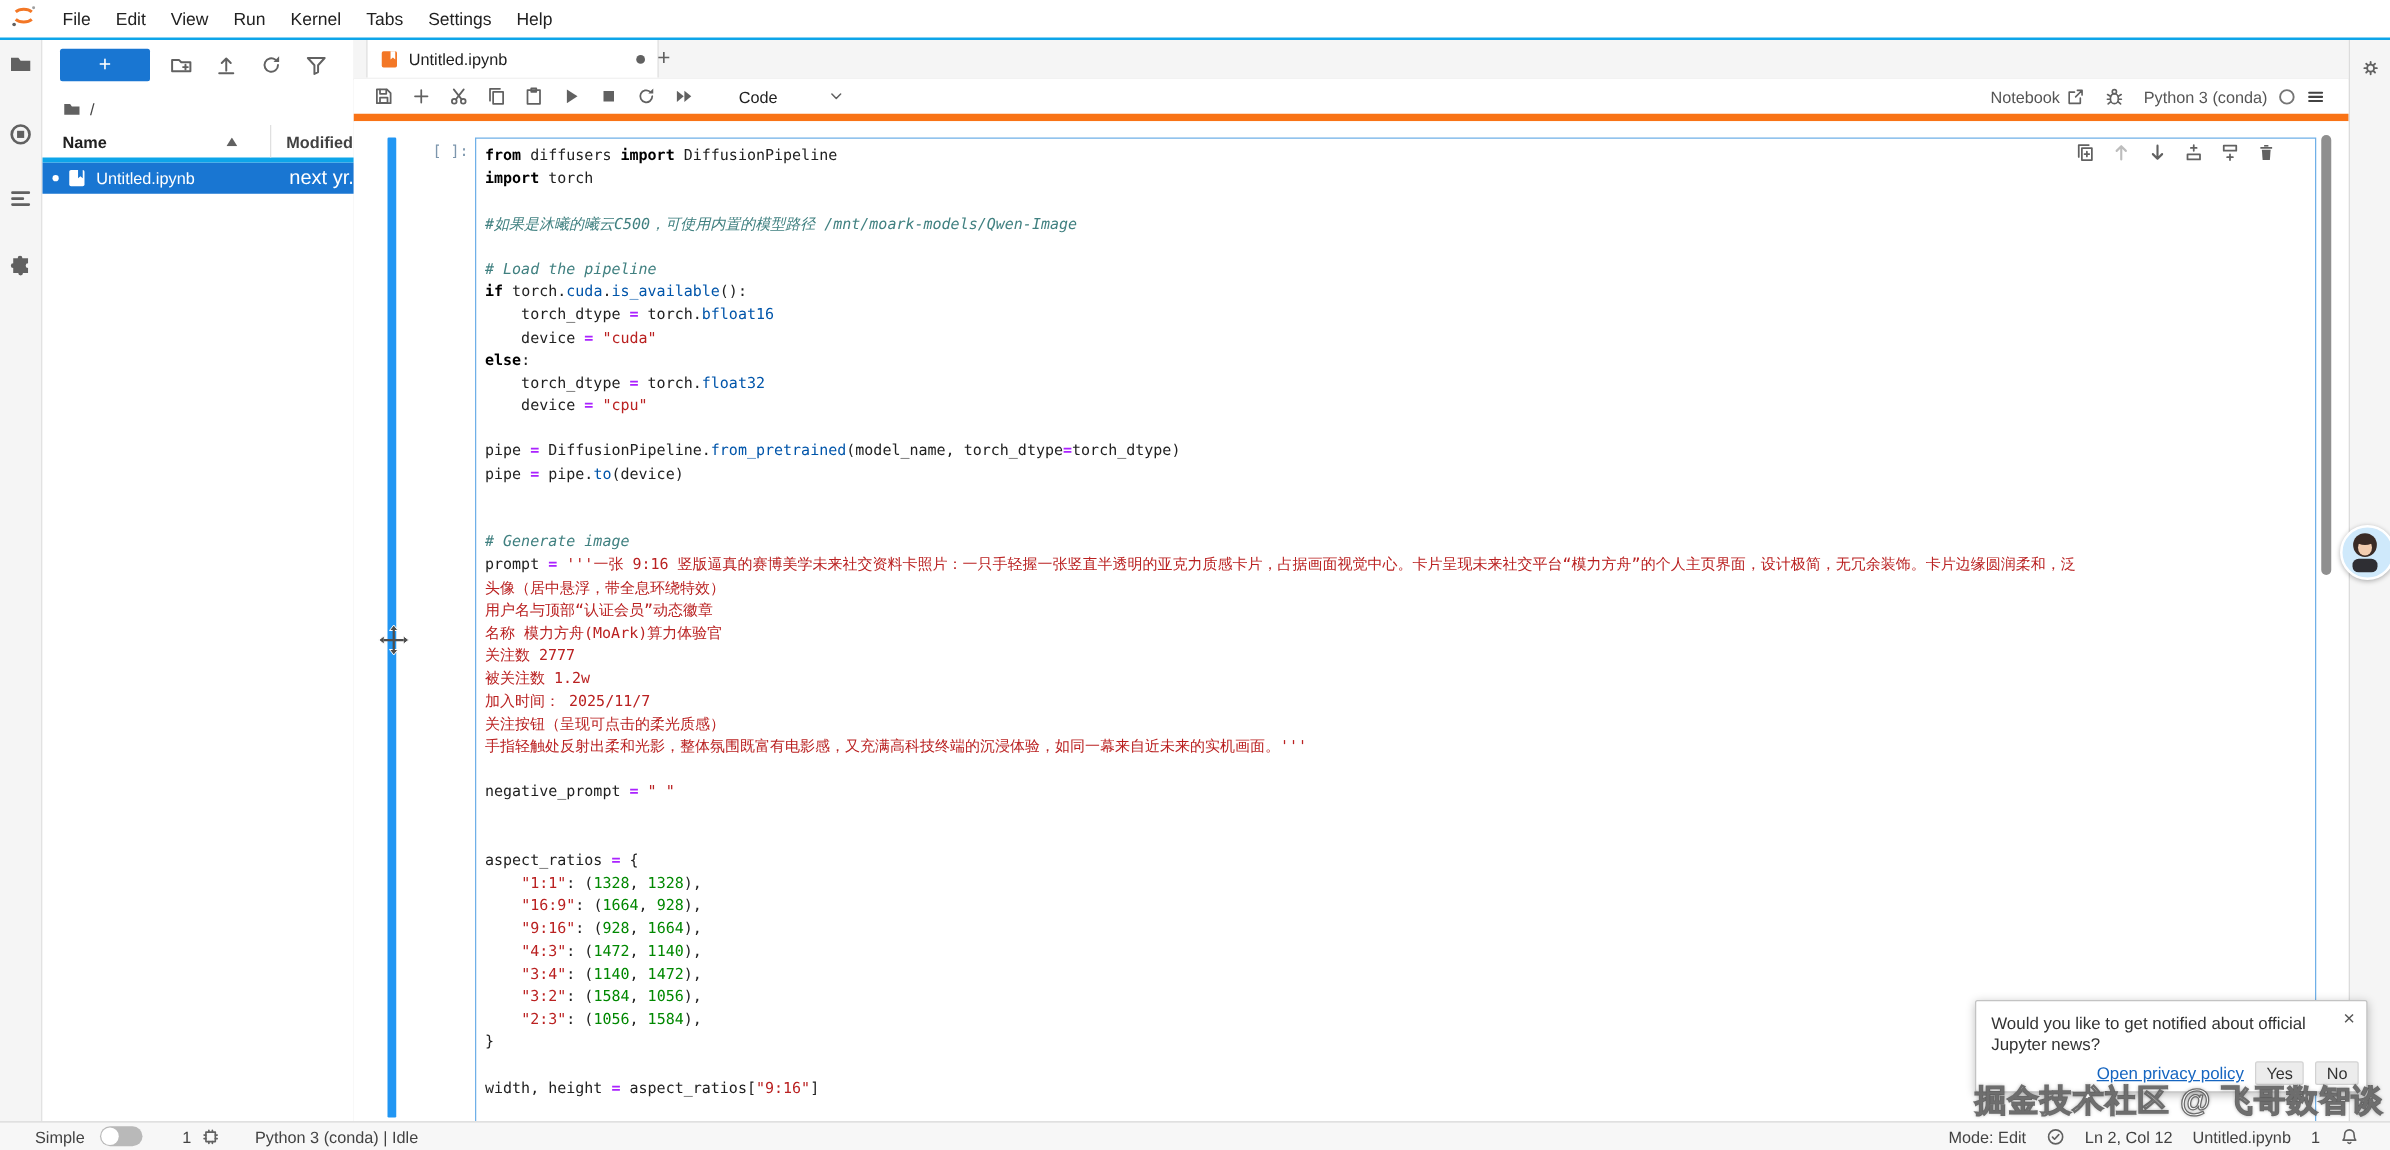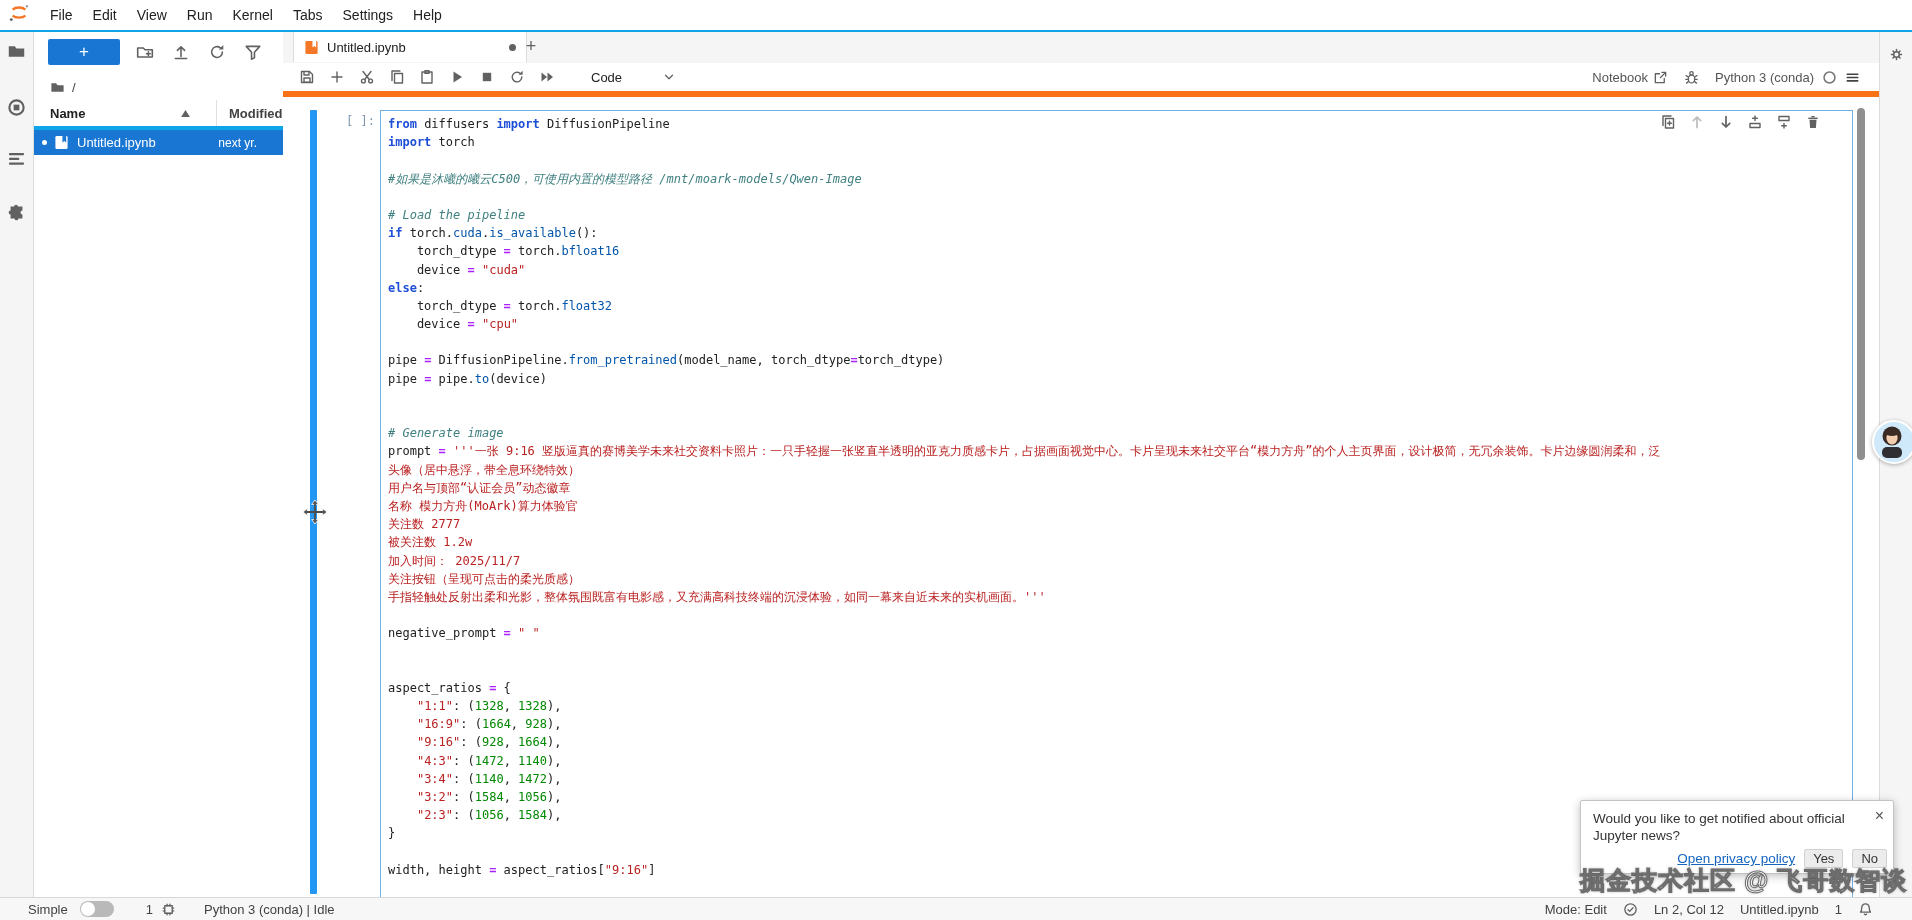--- a/index.html
+++ b/index.html
@@ -25,21 +25,21 @@
   .fb-tbtn{margin-right:18px;}
   .fb-breadcrumb{height:26px;display:flex;align-items:center;gap:7px;padding-left:16px;font-size:13px;color:#424242;}
   .fb-header{height:26px;border-bottom:4px solid #0ea5e9;position:relative;font-size:13px;font-weight:bold;color:#212121;display:flex;align-items:center;}
   .fb-h-name{padding-left:16px;}
   .fb-sort{margin-left:96px;}
   .fb-h-mod{position:absolute;left:182px;top:0;height:100%;display:flex;align-items:center;border-left:1px solid #e0e0e0;padding-left:12px;color:#424242;}
   .fb-row{height:25px;background:#1976d2;color:#fff;display:flex;align-items:center;font-size:13px;}
   .fb-dot{width:5px;height:5px;border-radius:50%;background:#fff;margin-left:8px;}
   .fb-row .nbic{margin-left:7px;}
   .fb-name{margin-left:8px;}
-  .fb-mod{margin-left:auto;padding-right:26px;font-size:12px;}
+  .fb-mod{margin-left:auto;padding-right:0;font-size:16px;}
 
   
   .tabbar{position:absolute;top:30px;left:283px;width:1596px;height:33px;background:#f5f5f5;border-bottom:1px solid #dcdcdc;}
   .tab{position:absolute;left:10px;top:0;width:212px;height:30px;background:#fff;border-top:2px solid #1976d2;border-left:1px solid #dcdcdc;border-right:1px solid #dcdcdc;display:flex;align-items:center;padding:0 10px;font-size:13px;gap:8px;}
   .tab-dirty{width:7px;height:7px;border-radius:50%;background:#616161;margin-left:auto;}
   .newtab{position:absolute;left:236px;top:4px;font-size:18px;color:#616161;width:24px;height:24px;line-height:22px;text-align:center;}
 
   
   .nbtoolbar{position:absolute;top:63px;left:283px;width:1596px;height:34px;background:#fff;border-bottom:6px solid #f97316;display:flex;align-items:center;padding-left:16px;box-sizing:border-box;}
   .tbtn{margin-right:14px;}
@@ -49,21 +49,21 @@
   .nbright .lbl{margin-right:5px;}
   .sp16{width:16px;} .sp8{width:8px;}
 
   
   .content{position:absolute;top:97px;left:283px;width:1596px;height:800px;background:#fff;overflow:hidden;}
   .cell-bar{position:absolute;left:27px;top:13px;width:7px;height:784px;background:#2196f3;border-radius:1px;}
   .prompt{position:absolute;left:63px;top:17px;font:12px "DejaVu Sans Mono",monospace;color:#7d96ad;}
   .editor{position:absolute;left:97px;top:13px;width:1473px;height:792px;border:1px solid #6fb0e8;background:#fff;overflow:hidden;box-sizing:border-box;}
   .code{padding:4px 0 0 7px;font-family:"DejaVu Sans Mono",monospace;font-size:12px;}
   .code-line{height:18.2px;line-height:18.2px;white-space:pre;overflow:hidden;}
-  .tk-k{color:#1d4ed8;font-weight:bold;}
+  .tk-k{color:#000000;font-weight:bold;}
   .tk-s{color:#ba2121;}
   .tk-c{color:#408080;font-style:italic;}
   .tk-n{color:#008800;}
   .tk-o{color:#aa22ff;font-weight:bold;}
   .tk-p{color:#0055aa;}
   .tk-t{color:#212121;}
   .cell-toolbar{position:absolute;top:15px;right:54px;display:flex;gap:13px;background:rgba(255,255,255,.95);padding:2px 4px;z-index:3;}
   .scroll-thumb{position:absolute;left:1574px;top:11px;width:8px;height:352px;background:#8f8f8f;border-radius:4px;}
 
   
@@ -71,21 +71,21 @@
   .right-bar .act-ic{left:8px;}
 
   
   .statusbar{position:absolute;left:0;bottom:0;width:1912px;height:22px;background:#f7f7f7;border-top:1px solid #d8d8d8;display:flex;align-items:center;font-size:13px;color:#424242;z-index:10;}
   .sb-left{display:flex;align-items:center;padding-left:28px;}
   .toggle{width:34px;height:16px;border-radius:9px;background:#b9b9b9;position:relative;margin-left:12px;}
   .toggle .knob{position:absolute;left:1px;top:1px;width:14px;height:14px;border-radius:50%;background:#fff;}
   .sb-count{margin-left:32px;}
   .sb-chip{margin-left:8px;}
   .sb-kernel{margin-left:28px;}
-  .sb-right{margin-left:auto;display:flex;align-items:center;padding-right:39px;gap:16px;text-align:right;}
+  .sb-right{margin-left:auto;display:flex;align-items:center;padding-right:25px;gap:16px;text-align:right;}
 
   
   .popup{position:absolute;left:1580px;top:800px;width:314px;height:74px;background:#fff;border:1px solid #c3c3c3;border-radius:2px;box-shadow:0 2px 8px rgba(0,0,0,.25);font-size:13.5px;color:#333;z-index:40;box-sizing:border-box;}
   .popup-msg{padding:9px 34px 0 12px;line-height:17px;}
   .popup-close{position:absolute;top:6px;right:9px;font-size:16px;color:#555;}
   .popup-actions{position:absolute;right:6px;bottom:5px;display:flex;align-items:center;gap:9px;}
   .popup-link{color:#1565c0;text-decoration:underline;cursor:pointer;}
   .popup-btn{background:#ececec;border:1px solid #d2d2d2;border-radius:2px;padding:1px 8px;font-size:13px;color:#333;}
 
   

